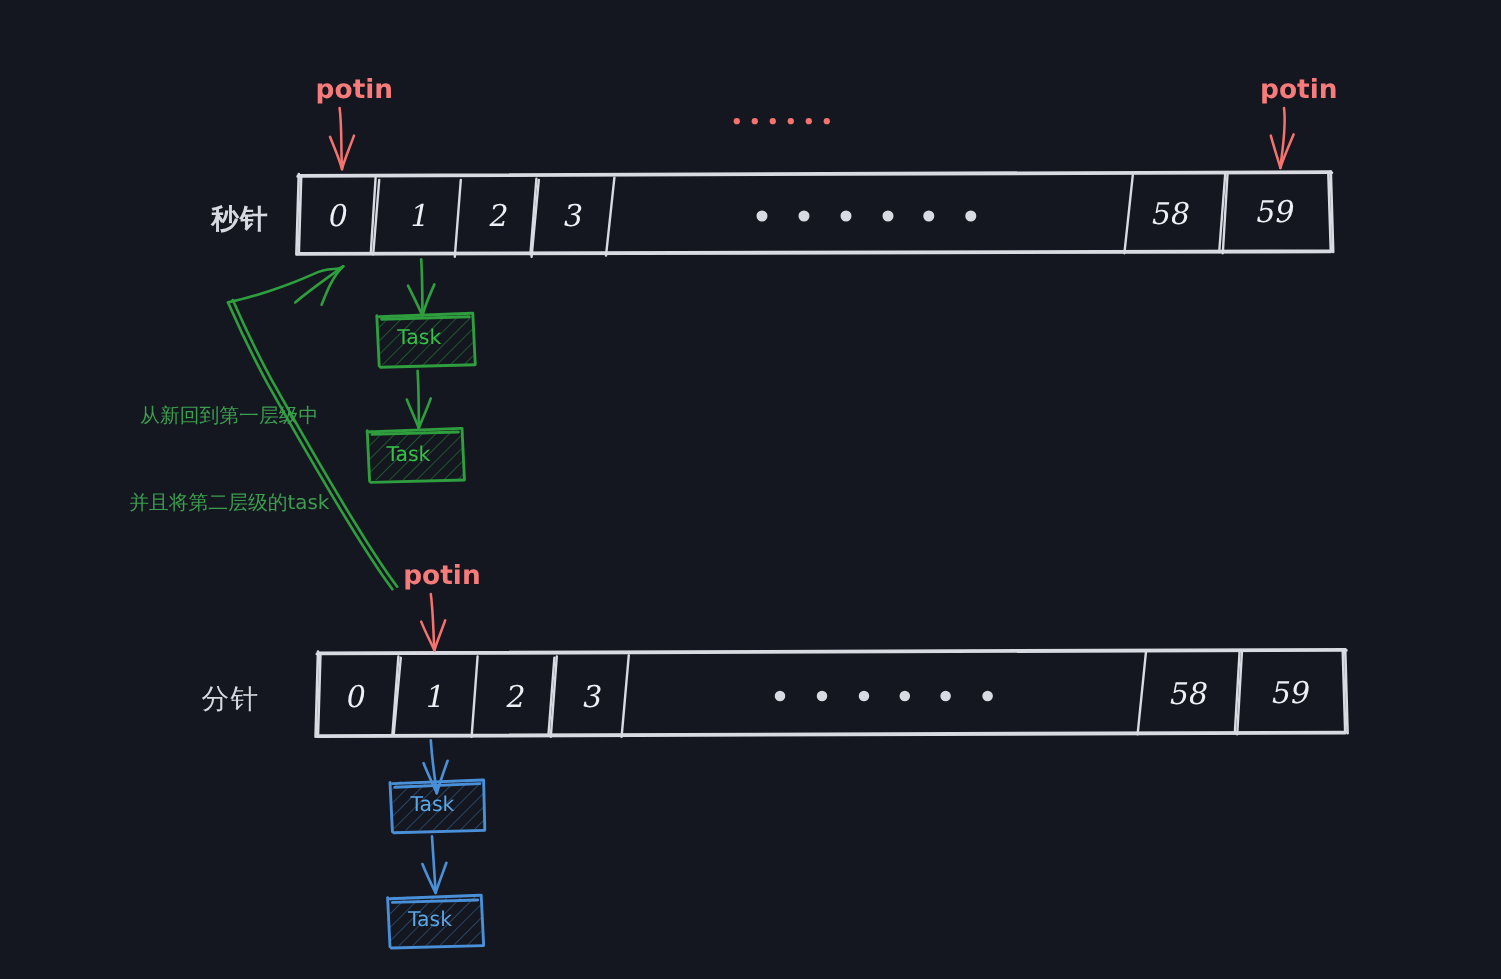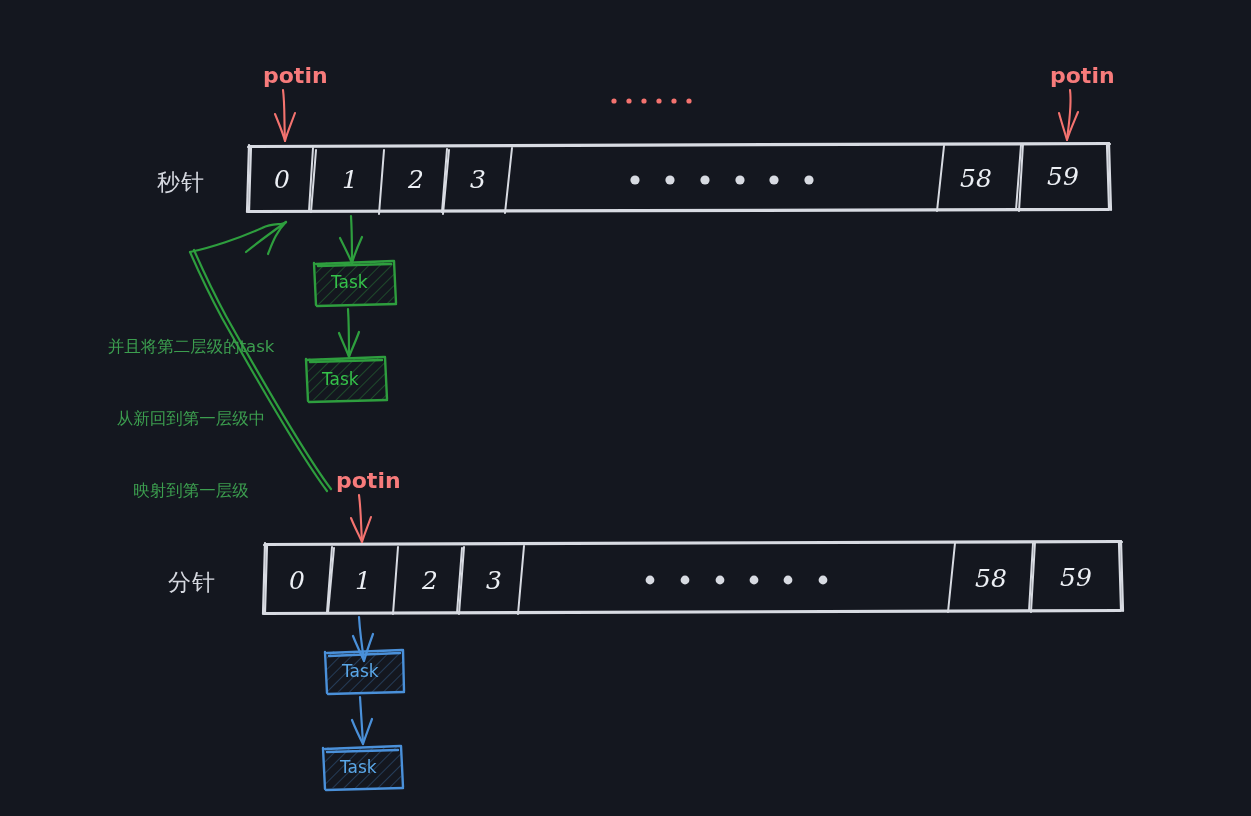--- a/index.html
+++ b/index.html
@@ -235,21 +235,21 @@
       <g fill="none" stroke="#4a90d9" stroke-width="2.4" stroke-linecap="round">
         <path d="M325,749 L400,746"></path>
         <path d="M401,746 L403,787"></path>
         <path d="M403,788 L326,790"></path>
         <path d="M325,789 L323,748"></path>
         <path d="M327,752 L398,750"></path>
       </g>
     </g>
   </svg>
 
-  <div class="lbl row-label" style="left:157px; top:167px;">秒针</div>
+  <div class="lbl row-label" style="left:176px; top:167px;font-weight:bold;">秒针</div>
   <div class="lbl row-label" style="left:168px; top:567px;font-family:Liberation Mono, monospace;">分针</div>
 
   <div class="lbl cell-num" style="left:274px; top:165px;">0</div>
   <div class="lbl cell-num" style="left:342px; top:165px;">1</div>
   <div class="lbl cell-num" style="left:408px; top:165px;">2</div>
   <div class="lbl cell-num" style="left:470px; top:165px;">3</div>
   <div class="lbl cell-num" style="left:960px; top:164px;">58</div>
   <div class="lbl cell-num" style="left:1047px; top:162px;">59</div>
 
   <div class="lbl cell-num" style="left:289px; top:566px;">0</div>
@@ -262,18 +262,17 @@
   <div class="lbl pointer-label" style="left:263px; top:63px;">potin</div>
   <div class="lbl pointer-label" style="left:1050px; top:63px;">potin</div>
   <div class="lbl pointer-label" style="left:336px; top:468px;">potin</div>
 
   <div class="lbl task-label-green" style="left:331px; top:272px;">Task</div>
   <div class="lbl task-label-green" style="left:322px; top:369px;">Task</div>
   <div class="lbl task-label-blue" style="left:342px; top:661px;">Task</div>
   <div class="lbl task-label-blue" style="left:340px; top:757px;">Task</div>
 
   <div class="lbl note-green" style="left:96px; top:287px; width:190px;">
+    <div>从新回到第一层级中</div>
     <div>并且将第二层级的task</div>
-    <div>从新回到第一层级中</div>
-    <div>映射到第一层级</div>
   </div>
 
 </div>
 
 </body></html>

